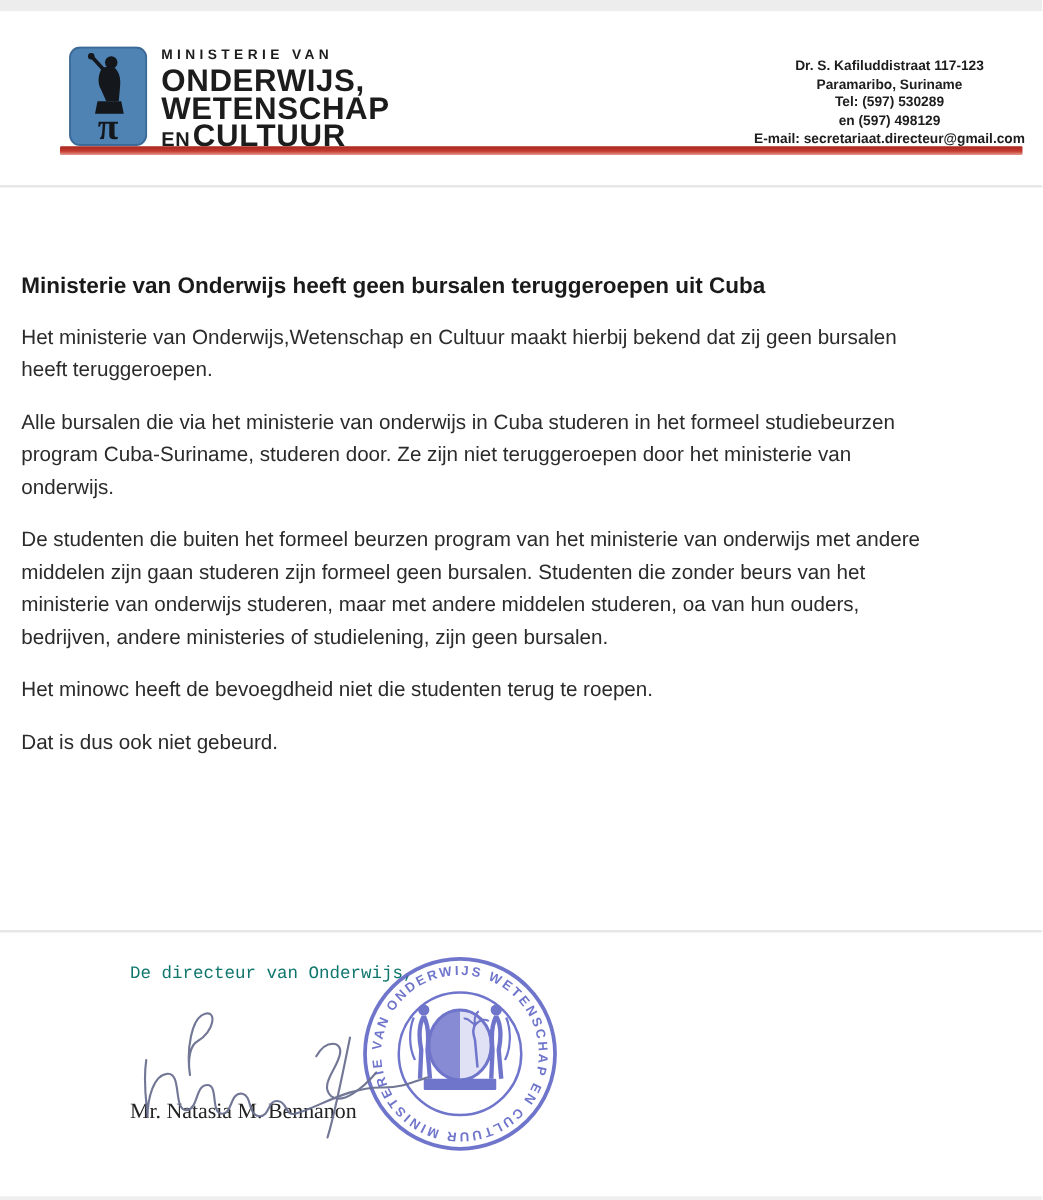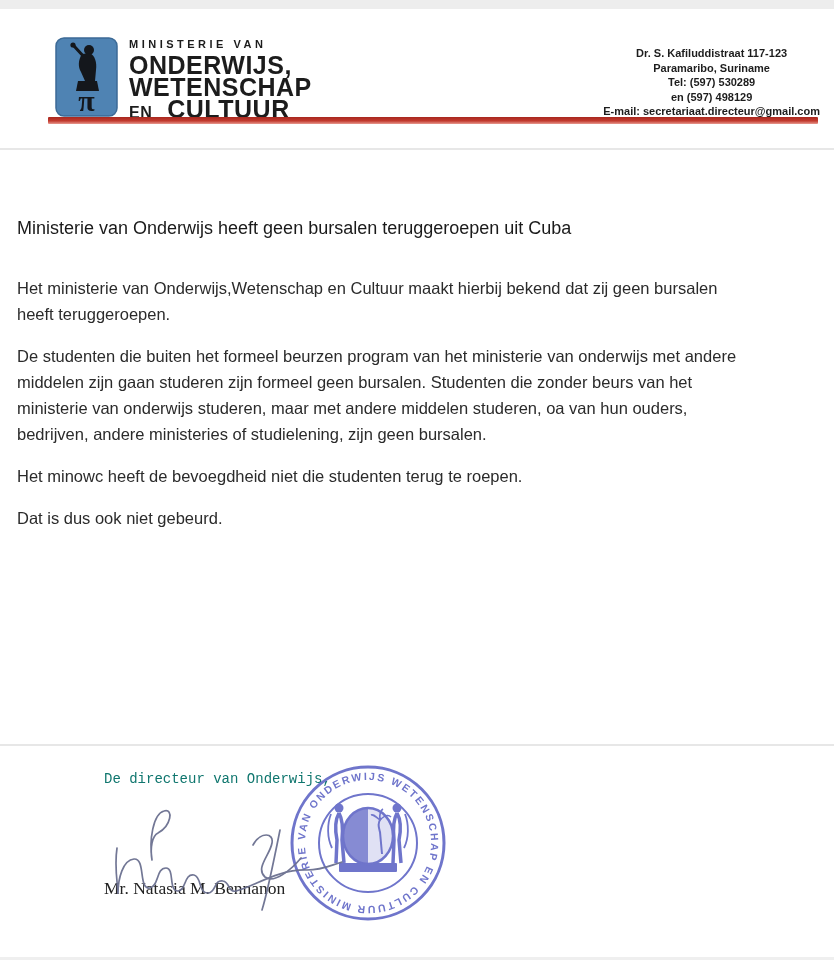--- a/index.html
+++ b/index.html
@@ -10,34 +10,34 @@
   }
   .top-strip { position:absolute; left:0; top:0; width:834px; height:9px; background:#ededed; }
   .bottom-strip { position:absolute; left:0; bottom:0; width:834px; height:3px; background:#efefef; }
 
   
   .logo-box { position:absolute; left:55px; top:37px; width:63px; height:80px; }
   .wordmark { position:absolute; left:129px; top:38px; color:#1c1c1c;
               font-family:Liberation Sans, sans-serif; }
   .wm-small { font-size:11px; font-weight:bold; letter-spacing:3.5px; margin-bottom:4px; }
   .wm-line  { font-size:25px; font-weight:bold; line-height:22px; letter-spacing:0.5px; }
-  .wm-en    { font-size:16px; margin-right:15px; }
+  .wm-en    { font-size:16px; margin-right:2px; }
   .contact  { position:absolute; right:14px; top:46px; text-align:center;
               font-size:11px; font-weight:bold; line-height:14.6px; color:#1d1d1d;
               white-space:pre-line; }
   .red-rule { position:absolute; left:48px; top:117px; width:770px; height:7px;
               background:linear-gradient(to bottom,#a8281f 0%,#c23a2e 55%,#e8998f 100%);
               border-radius:1px; }
   .faint-line { position:absolute; left:0; width:834px; height:2px; background:#e7e7e7; }
   .faint-1 { top:148px; } .faint-2 { top:744px; }
 
   
   .body-text { position:absolute; left:17px; top:217px; width:805px; color:#2b2b2b; }
-  .body-text h1 { font-size:18px; line-height:22px; font-weight:normal; color:#1a1a1a;
-                  margin:0 0 36px 0; }
+  .body-text h1 { font-size:18px; line-height:22px; font-weight:bold; color:#1a1a1a;
+                  margin:0 0 18px 0; }
   .body-text p  { font-size:16.5px; line-height:26px; margin:0 0 16px 0;
                   white-space:pre-line; }
 
   
   .closing-role { position:absolute; left:104px; top:771px; z-index:1;
                   font-family:Liberation Mono, monospace; font-size:14px; color:#0f766e; }
   .closing-name { position:absolute; left:104px; top:878px; z-index:2;
                   font-family:"Liberation Serif", serif; font-size:17.5px; color:#232323; }
   .stamp { position:absolute; left:287px; top:762px; width:162px; height:162px;
            z-index:2; opacity:0.85; }
@@ -76,20 +76,23 @@
 en (597) 498129
 E-mail:  secretariaat.directeur@gmail.com</div>
 
   <div class="red-rule"></div>
   <div class="faint-line faint-1"></div>
 
   <main class="body-text">
     <h1>Ministerie van Onderwijs heeft geen bursalen teruggeroepen uit Cuba</h1>
     <p>Het ministerie van Onderwijs,Wetenschap en Cultuur maakt hierbij bekend dat zij geen bursalen
 heeft teruggeroepen.</p>
+    <p>Alle bursalen die via het ministerie van onderwijs in Cuba studeren in het formeel studiebeurzen
+program Cuba-Suriname, studeren door. Ze zijn niet teruggeroepen door het ministerie van
+onderwijs.</p>
     <p>De studenten die buiten het formeel beurzen program van het ministerie van onderwijs met andere
 middelen zijn gaan studeren zijn formeel geen bursalen. Studenten die zonder beurs van het
 ministerie van onderwijs studeren, maar met andere middelen studeren, oa van hun ouders,
 bedrijven, andere ministeries of studielening, zijn geen bursalen.</p>
     <p>Het minowc heeft de bevoegdheid niet die studenten terug te roepen.</p>
     <p>Dat is dus ook niet gebeurd.</p>
   </main>
 
   <div class="faint-line faint-2"></div>
 

